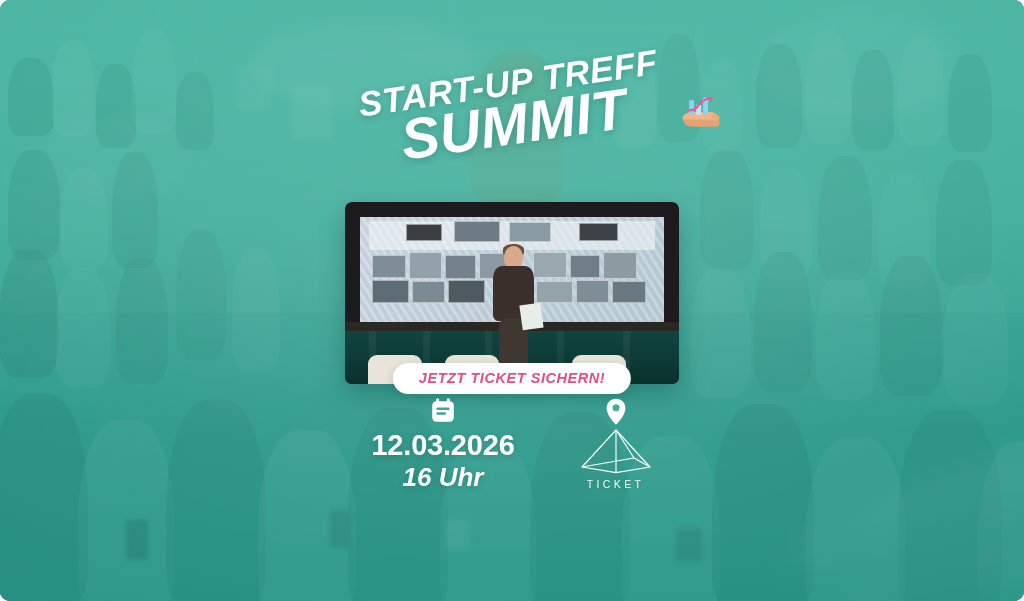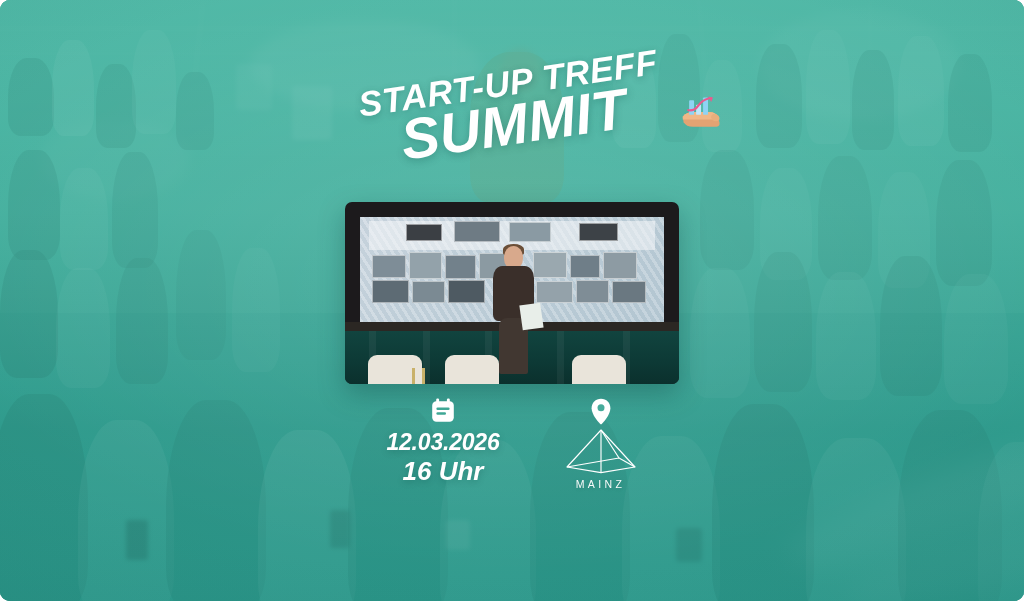--- a/index.html
+++ b/index.html
@@ -232,21 +232,21 @@
     top: 398px;
     display: flex;
     justify-content: center;
     align-items: flex-start;
     gap: 64px;
   }
   .info-col { display: flex; flex-direction: column; align-items: center; }
 
   .cal-icon { width: 24px; height: 25px; margin-bottom: 8px; }
   .date-text {
-    font-size: 23px; font-weight: 700; font-style: italic;
+    font-size: 29px; font-weight: 700; 
     color: #ffffff; line-height: 1.0; letter-spacing: -.2px;
     text-shadow: 0 2px 6px rgba(10,70,62,.26);
     white-space: nowrap;
   }
   .time-text {
     font-size: 26px; font-weight: 700; font-style: italic;
     color: #ffffff; line-height: 1.15; margin-top: 3px;
     text-shadow: 0 2px 6px rgba(10,70,62,.26);
   }
 
@@ -418,20 +418,21 @@
         <div class="v-paper"></div>
       </div>
 
       <div class="v-chair" style="left:7%"></div>
       <div class="v-chair" style="left:30%"></div>
       <div class="v-chair" style="left:68%"></div>
       <div class="v-bottles"></div>
       <div class="v-bottles" style="left:23%"></div>
     </div>
 
+    <button class="ticket-btn" type="button">JETZT TICKET SICHERN!</button>
 
     <div class="info-row">
 
       <div class="info-col">
         <svg class="cal-icon" viewBox="0 0 24 25">
           <rect x="5.2" y="0.5" width="2.9" height="4.2" rx="1.2" fill="#ffffff"></rect>
           <rect x="15.9" y="0.5" width="2.9" height="4.2" rx="1.2" fill="#ffffff"></rect>
           <rect x="1.2" y="3.2" width="21.6" height="20.6" rx="4.2" fill="#ffffff"></rect>
           <rect x="5.4" y="9.4" width="13.2" height="2.5" rx="1.25" fill="#3fa795"></rect>
           <rect x="5.4" y="14.2" width="9.6" height="2.5" rx="1.25" fill="#3fa795"></rect>
@@ -451,18 +452,18 @@
           <g fill="none" stroke="#ffffff" stroke-width="1.15" stroke-linejoin="round">
 
             <path d="M37 3 L71 40 L37 45.6 L3 40 Z"></path>
 
             <path d="M37 3 L37 45.6"></path>
             <path d="M3 40 L55 31 L71 40"></path>
             <path d="M37 3 L55 31"></path>
           </g>
         </svg>
 
-        <div class="pyr-sub">MAINZ</div>
+        <div class="pyr-sub">TICKET</div>
       </div>
 
     </div>
   </div>
 </div>
 
 </body></html>

